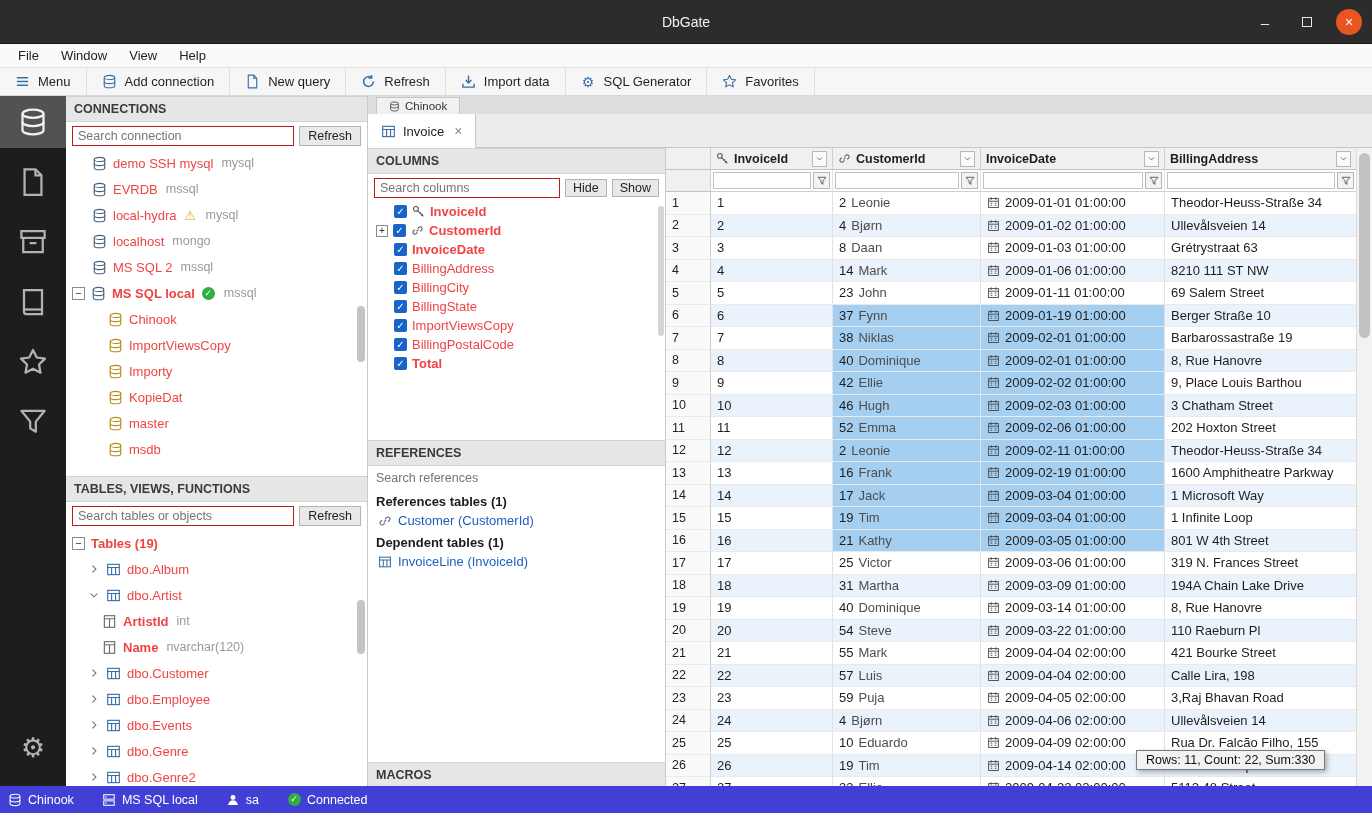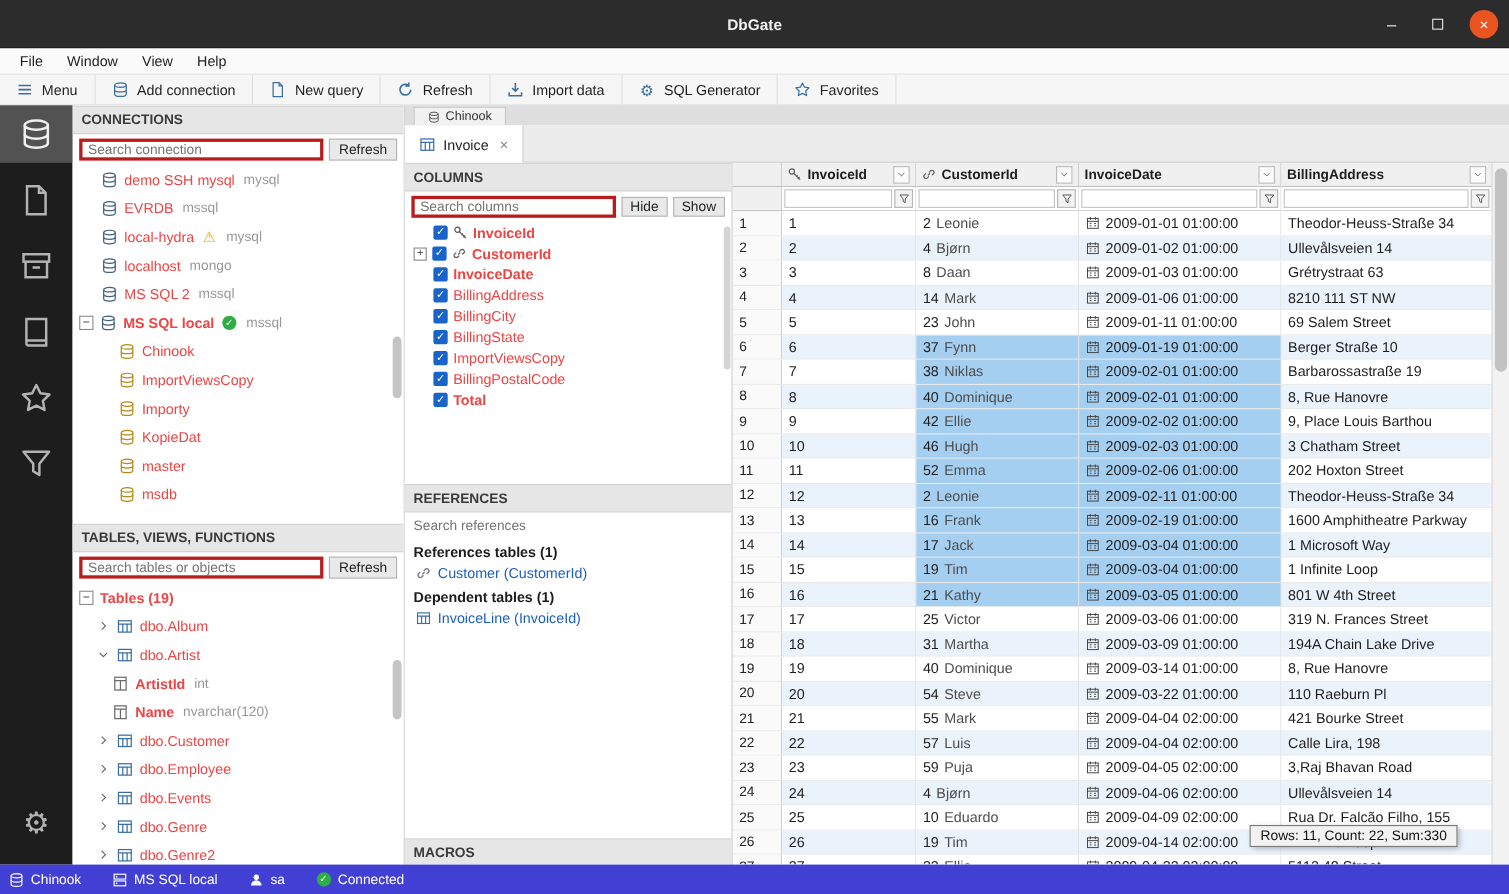--- a/index.html
+++ b/index.html
@@ -12,21 +12,21 @@
   .ic{display:inline-flex;width:15px;height:15px;flex:none;align-items:center;justify-content:center;line-height:1}
   .ic svg{width:100%;height:100%}
   .tglyph{line-height:1}
   .okbadge{width:13px;height:13px;border-radius:50%;background:var(--green);color:#fff;font-size:9px;
     display:inline-flex;align-items:center;justify-content:center;font-weight:bold}
   .warn-glyph{color:var(--warn);font-size:13px}
 
   
   #titlebar{position:absolute;left:0;top:0;width:1372px;height:44px;background:#2c2c2c;
     display:flex;align-items:center;justify-content:center;border-bottom:1px solid #1a1a1a}
-  #titlebar .title{color:#f1f1f1;font-weight:bold;font-size:14px}
+  #titlebar .title{color:#f1f1f1;font-weight:normal;font-size:14px}
   .winbtns{position:absolute;right:10px;top:0;height:44px;display:flex;align-items:center;gap:16px}
   .winbtn{width:26px;height:26px;display:flex;align-items:center;justify-content:center;color:#e8e8e8;font-size:15px;border-radius:50%}
   .maxbox{width:10px;height:10px;border:1.4px solid #e8e8e8;display:inline-block}
   .winbtn.close{background:var(--close);color:#fff;font-size:14px}
 
   
   #menubar{position:absolute;left:0;top:44px;width:1372px;height:24px;background:#fafafa;
     border-bottom:1px solid #e2e2e2;display:flex;align-items:center;padding:0 8px;gap:2px}
   .menu-item{padding:2px 10px;color:#222;font-size:13px}
 
@@ -45,21 +45,21 @@
   .rail-bottom{margin-top:auto;margin-bottom:12px}
 
   
   .panel-header{background:#e6e6e6;border-top:1px solid #d2d2d2;border-bottom:1px solid #d2d2d2;
     font-weight:bold;font-size:12.5px;color:#3a3a3a;padding:5px 8px;height:26px}
   #connpanel{position:absolute;left:66px;top:96px;width:302px;height:380px;background:#fff;
     border-right:1px solid #c9c9c9;overflow:hidden}
   #tablespanel{position:absolute;left:66px;top:476px;width:302px;height:310px;background:#fff;
     border-right:1px solid #c9c9c9;overflow:hidden}
   .search-row{display:flex;padding:4px 6px;gap:5px;align-items:center;height:28px}
-  .search-input{flex:1;min-width:0;height:20px;border:3px solid #b91c1c;padding:0 5px;font:inherit;font-size:12.5px;color:#333;background:#fff}
+  .search-input{flex:1;min-width:0;height:20px;border:1px solid #b91c1c;padding:0 5px;font:inherit;font-size:12.5px;color:#333;background:#fff}
   .btn{border:1px solid #b3b3b3;background:#e9e9e9;font:inherit;font-size:12.5px;padding:2px 8px;color:#222}
   .btn.sm{padding:1px 7px}
   .tree-row{display:flex;align-items:center;height:26px;padding-left:6px;gap:6px;white-space:nowrap;overflow:hidden}
   .tree-row.child{padding-left:22px}
   .tree-row.grandchild{padding-left:36px}
   .expspace{width:14px;flex:none}
   .expbox{width:13px;height:13px;flex:none;border:1px solid #8a8a8a;background:#fff;font-size:11px;line-height:11px;
     display:flex;align-items:center;justify-content:center;color:#333}
   .expbox.sm{width:12px;height:12px;font-size:10px}
   .expspace.sm{width:13px}

